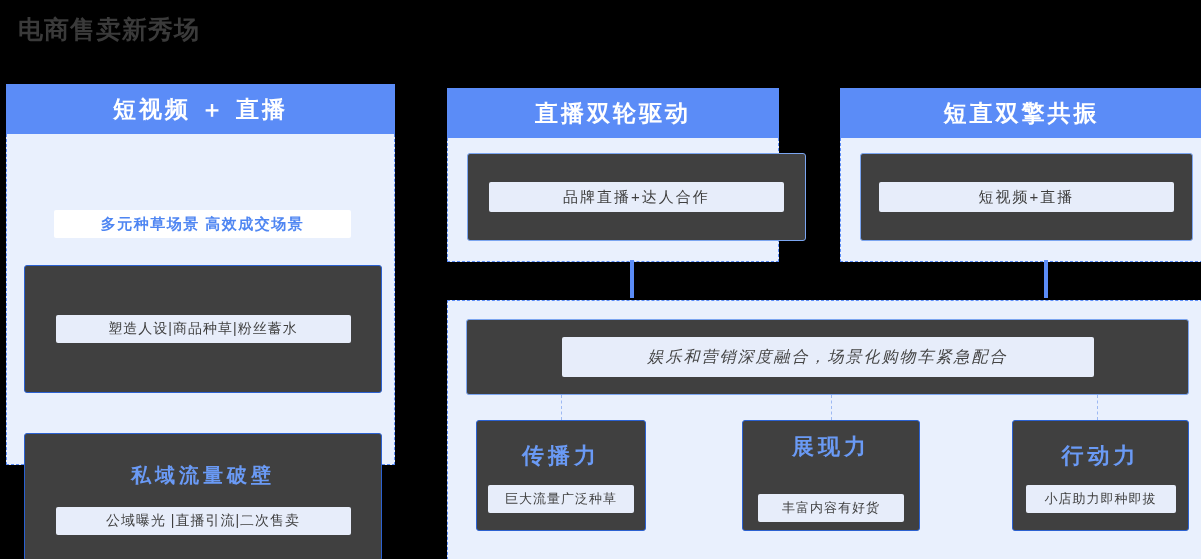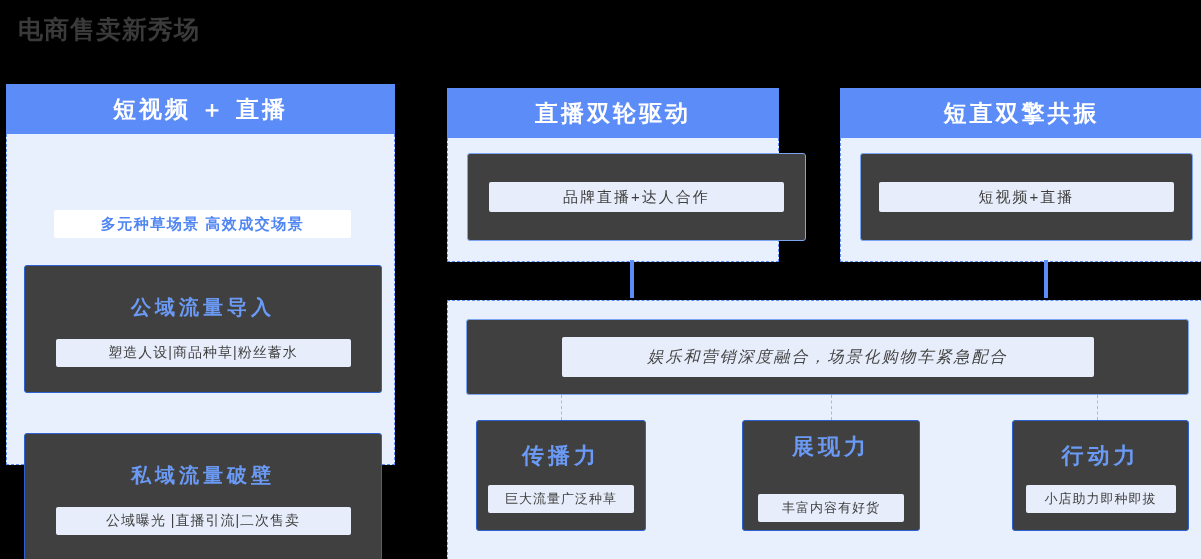--- a/index.html
+++ b/index.html
@@ -97,21 +97,20 @@
 
   <div class="page-title">电商售卖新秀场</div>
 
   <div class="panel" style="left:0px; top:78px; width:393px; height:481px;">
     <div class="panel-header" style="height:50px; font-size:23px;">短视频 ＋ 直播</div>
     <div class="panel-body" style="height:331px;">
 
       <div class="pill-white" style="position:absolute; left:47px; top:76px; width:297px; height:28px;">多元种草场景  高效成交场景</div>
 
       <div class="card" style="position:absolute; left:17px; top:131px; width:358px; height:128px;">
-        <div class="card-title" style="font-size:20px; margin-bottom:16px;">公域流量导入</div>
         <div class="card-sub" style="width:295px; height:28px; font-size:14px; letter-spacing:1px;">塑造人设|商品种草|粉丝蓄水</div>
       </div>
 
       <div class="card" style="position:absolute; left:17px; top:299px; width:358px; height:128px;">
         <div class="card-title" style="font-size:20px; margin-bottom:16px;">私域流量破壁</div>
         <div class="card-sub" style="width:295px; height:28px; font-size:14px; letter-spacing:1px;">公域曝光 |直播引流|二次售卖</div>
       </div>
 
     </div>
   </div>

